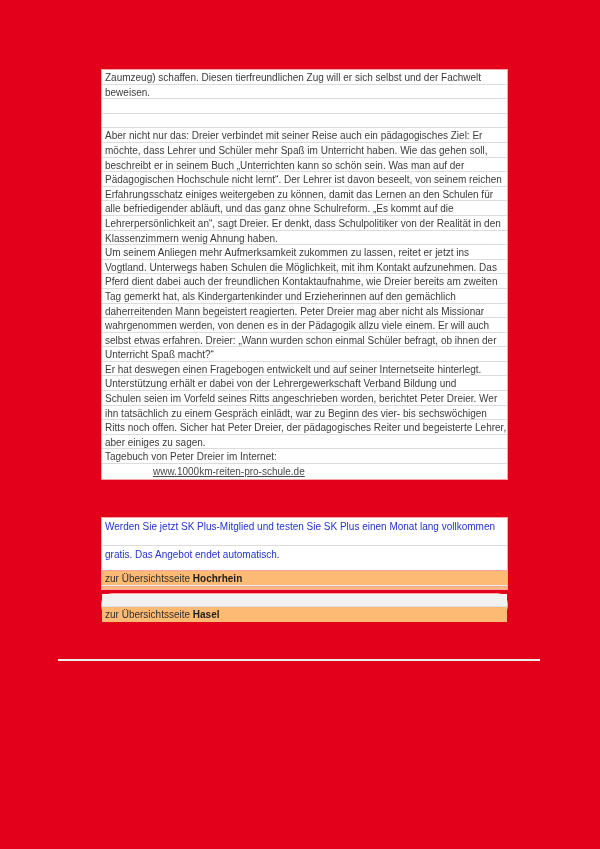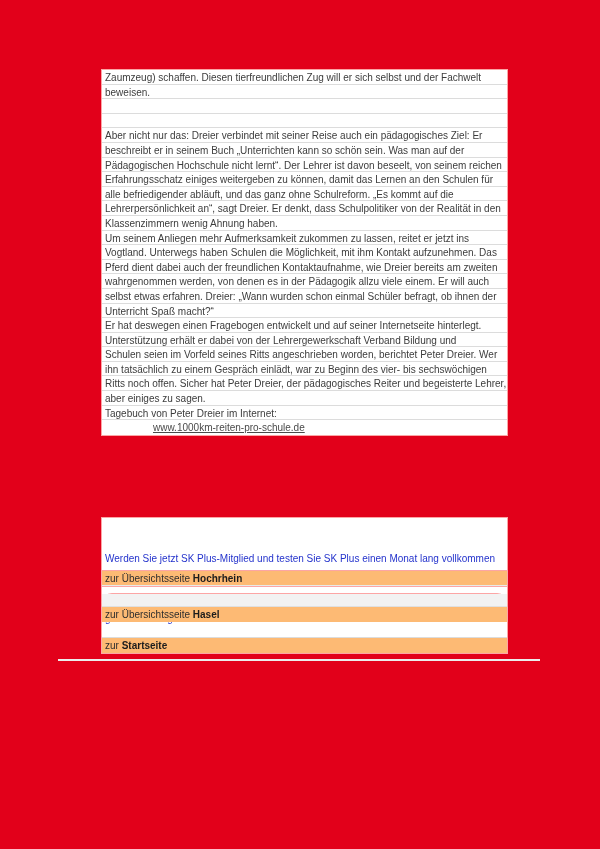--- a/index.html
+++ b/index.html
@@ -43,21 +43,20 @@
     height: 28px;
     line-height: 15px;
     box-sizing: border-box;
     border-bottom: 1px solid #dcdcdc;
     padding: 1px 2px 0 3px;
     font-size: 10px;
     color: #2433cc;
     white-space: nowrap;
     overflow: hidden;
     cursor: pointer;
-    margin-top: 32px;
   }
   .gray-row {
     height: 15px;
     line-height: 14px;
     box-sizing: border-box;
     background: #fdba74;
     padding: 1px 2px 12px 3px;
     font-size: 10px;
     color: #2e2e2e;
     white-space: nowrap;
@@ -85,29 +84,32 @@
 </style>
 </head>
 <body>
 
 <div class="box article-box">
   <div class="row">Zaumzeug) schaffen. Diesen tierfreundlichen Zug will er sich selbst und der Fachwelt</div>
   <div class="row">beweisen.</div>
   <div class="row"></div>
   <div class="row"></div>
   <div class="row">Aber nicht nur das: Dreier verbindet mit seiner Reise auch ein pädagogisches Ziel: Er</div>
+  <div class="row">möchte, dass Lehrer und Schüler mehr Spaß im Unterricht haben. Wie das gehen soll,</div>
   <div class="row">beschreibt er in seinem Buch „Unterrichten kann so schön sein. Was man auf der</div>
   <div class="row">Pädagogischen Hochschule nicht lernt“. Der Lehrer ist davon beseelt, von seinem reichen</div>
   <div class="row">Erfahrungsschatz einiges weitergeben zu können, damit das Lernen an den Schulen für</div>
   <div class="row">alle befriedigender abläuft, und das ganz ohne Schulreform. „Es kommt auf die</div>
   <div class="row">Lehrerpersönlichkeit an“, sagt Dreier. Er denkt, dass Schulpolitiker von der Realität in den</div>
   <div class="row">Klassenzimmern wenig Ahnung haben.</div>
   <div class="row">Um seinem Anliegen mehr Aufmerksamkeit zukommen zu lassen, reitet er jetzt ins</div>
   <div class="row">Vogtland. Unterwegs haben Schulen die Möglichkeit, mit ihm Kontakt aufzunehmen. Das</div>
   <div class="row">Pferd dient dabei auch der freundlichen Kontaktaufnahme, wie Dreier bereits am zweiten</div>
+  <div class="row">Tag gemerkt hat, als Kindergartenkinder und Erzieherinnen auf den gemächlich</div>
+  <div class="row">daherreitenden Mann begeistert reagierten. Peter Dreier mag aber nicht als Missionar</div>
   <div class="row">wahrgenommen werden, von denen es in der Pädagogik allzu viele einem. Er will auch</div>
   <div class="row">selbst etwas erfahren. Dreier: „Wann wurden schon einmal Schüler befragt, ob ihnen der</div>
   <div class="row">Unterricht Spaß macht?“</div>
   <div class="row">Er hat deswegen einen Fragebogen entwickelt und auf seiner Internetseite hinterlegt.</div>
   <div class="row">Unterstützung erhält er dabei von der Lehrergewerkschaft Verband Bildung und</div>
   <div class="row">Schulen seien im Vorfeld seines Ritts angeschrieben worden, berichtet Peter Dreier. Wer</div>
   <div class="row">ihn tatsächlich zu einem Gespräch einlädt, war zu Beginn des vier- bis sechswöchigen</div>
   <div class="row">Ritts noch offen. Sicher hat Peter Dreier, der pädagogisches Reiter und begeisterte Lehrer,</div>
   <div class="row">aber einiges zu sagen.</div>
   <div class="row">Tagebuch von Peter Dreier im Internet:</div>

